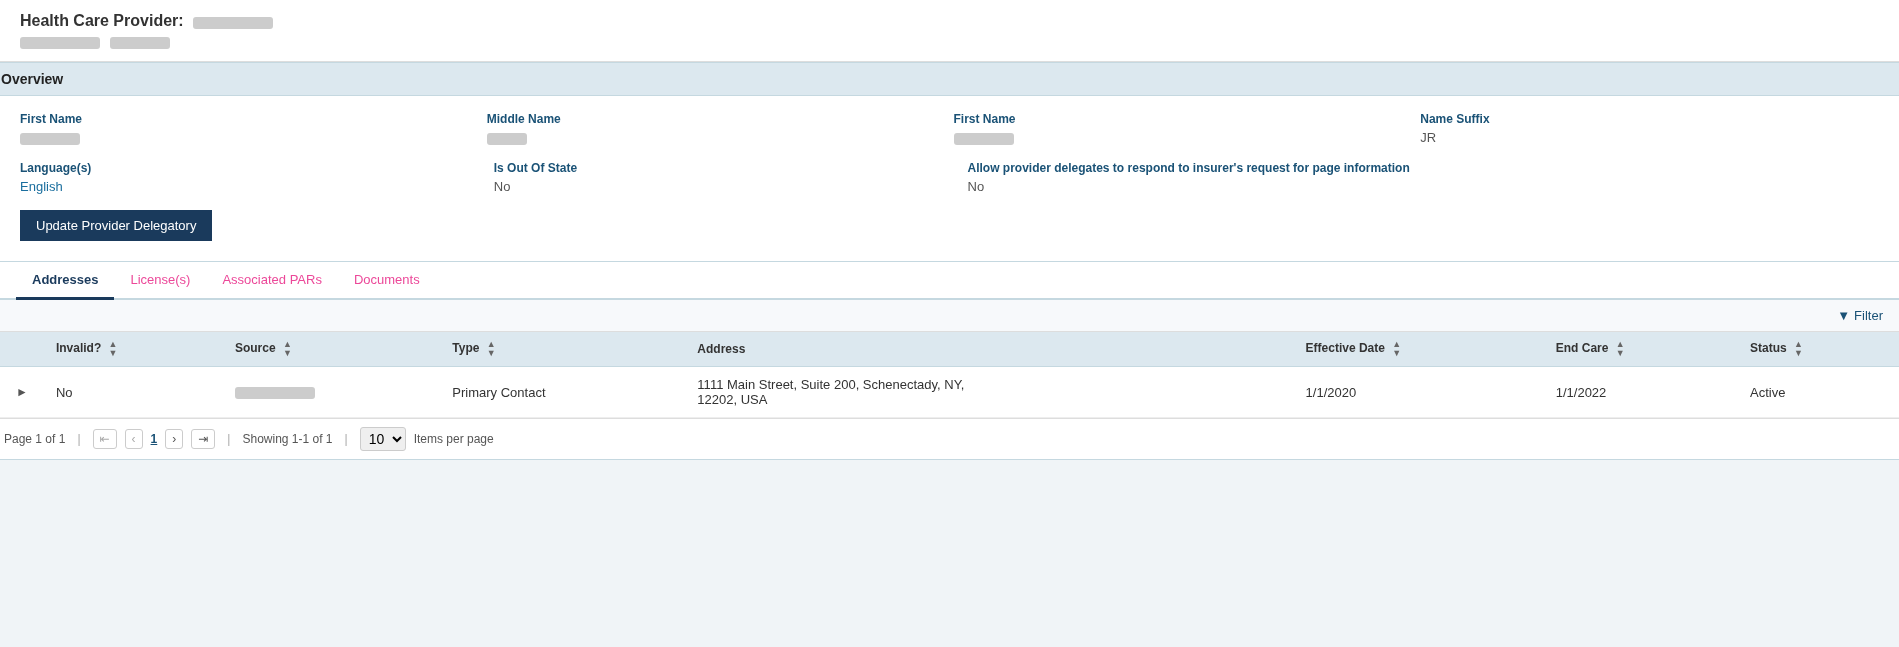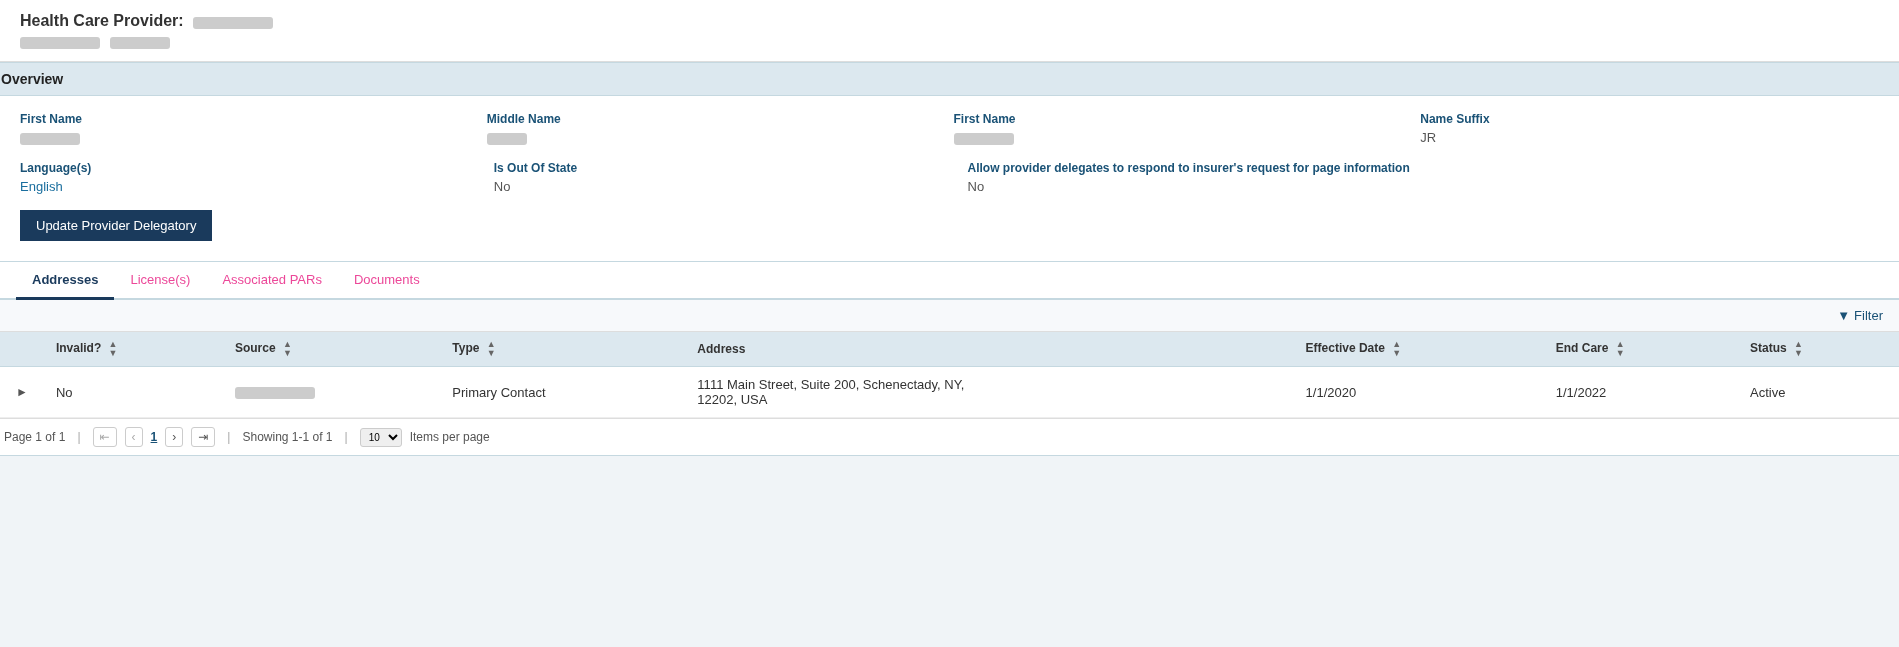--- a/index.html
+++ b/index.html
@@ -37,21 +37,21 @@
     thead th .sort-arrows { display: inline-flex; flex-direction: column; margin-left: 4px; font-size: 9px; color: #666; vertical-align: middle; line-height: 1; }
     tbody tr { background: #fff; border-bottom: 1px solid #eee; }
     tbody td { padding: 10px 12px; color: #333; vertical-align: middle; }
 
     .expand-btn { background: none; border: none; cursor: pointer; color: #555; font-size: 12px; padding: 2px 4px; }
 
     .pagination { display: flex; align-items: center; padding: 8px 4px; background: #fff; border-top: 1px solid #ddd; gap: 8px; font-size: 12px; color: #555; }
     .pagination button { background: none; border: 1px solid #ccc; padding: 2px 6px; cursor: pointer; border-radius: 3px; font-size: 12px; color: #555; }
     .pagination button:disabled { color: #aaa; cursor: default; }
     .pagination .current-page { color: #1a5276; font-weight: bold; text-decoration: underline; }
-    .pagination select { border: 1px solid #ccc; padding: 2px 4px; border-radius: 3px; font-size: 10px; }
+    .pagination select { border: 1px solid #ccc; padding: 2px 4px; border-radius: 3px; font-size: 14px; }
     .sep { color: #aaa; margin: 0 4px; }
 
     .status-active { color: #333; }
   </style>
 </head>
 <body>
 
 <div class="page-header">
   <div>
     <span class="provider-label">Health Care Provider:</span>

